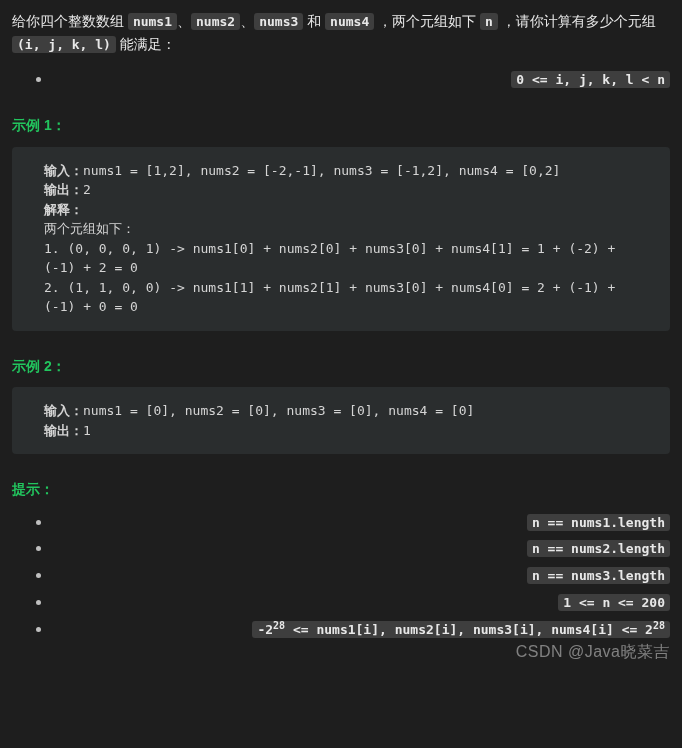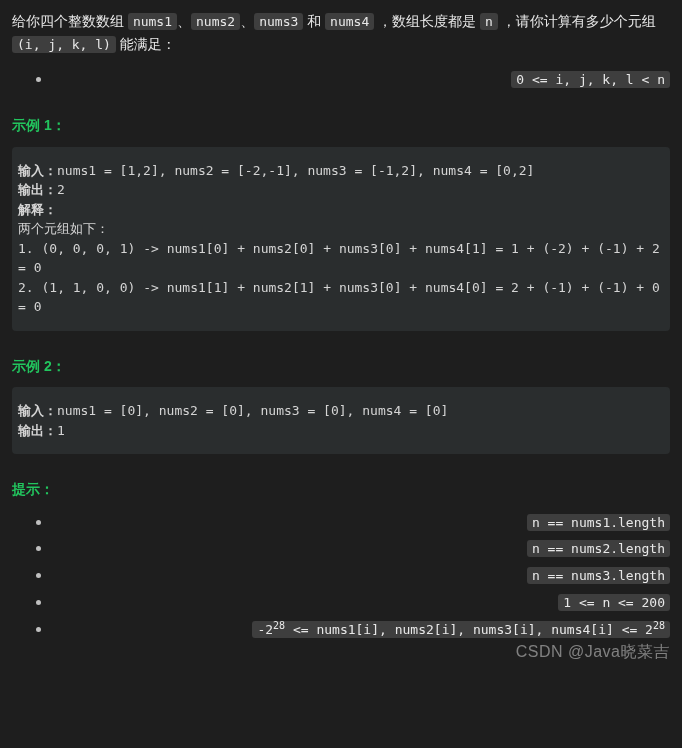--- a/index.html
+++ b/index.html
@@ -21,20 +21,21 @@
       color: #e8e8e8;
       margin-bottom: 12px;
     }
     .code-inline {
       background-color: #3e3e3e;
       color: #e8e8e8;
       padding: 1px 5px;
       border-radius: 3px;
       font-family: "Consolas", "Menlo", monospace;
       font-size: 13px;
+      font-weight: bold;
     }
     .bullet-list {
       list-style: none;
       margin: 8px 0 20px 22px;
       text-align: right;
     }
     .bullet-list li {
       position: relative;
       padding-left: 18px;
       margin: 4px 0;
@@ -50,21 +51,21 @@
       background-color: #c0c0c0;
     }
     .section-title {
       color: #22c55e;
       font-weight: bold;
       margin: 24px 0 10px 0;
       font-size: 14px;
     }
     .code-block {
       background-color: #2a2d2e;
-      padding: 14px 6px;
+      padding: 14px 32px;
       border-radius: 4px;
       font-family: "Consolas", "Menlo", monospace;
       font-size: 13px;
       color: #d4d4d4;
       white-space: pre-wrap;
       word-wrap: break-word;
       line-height: 1.5;
       margin-bottom: 10px;
     }
     .code-block .label {
@@ -84,21 +85,21 @@
       font-size: 16px;
       font-weight: 400;
       letter-spacing: 0.5px;
       pointer-events: none;
     }
   </style>
 </head>
 <body>
 
 <div class="description">
-  <span>给你四个整数数组 </span><span class="code-inline">nums1</span><span>、</span><span class="code-inline">nums2</span><span>、</span><span class="code-inline">nums3</span><span> 和 </span><span class="code-inline">nums4</span><span> ，数组长度都是 </span><span class="code-inline">n</span><span> ，请你计算有多少个元组 </span><span class="code-inline">(i, j, k, l)</span><span> 能满足：</span>
+  <span>给你四个整数数组 </span><span class="code-inline">nums1</span><span>、</span><span class="code-inline">nums2</span><span>、</span><span class="code-inline">nums3</span><span> 和 </span><span class="code-inline">nums4</span><span> ，两个元组如下 </span><span class="code-inline">n</span><span> ，请你计算有多少个元组 </span><span class="code-inline">(i, j, k, l)</span><span> 能满足：</span>
 </div>
 
 <ul class="bullet-list">
   <li><span class="code-inline">0 &lt;= i, j, k, l &lt; n</span></li>
 </ul>
 
 <div class="section-title">示例 1：</div>
 
 <div class="code-block"><span class="label">输入：</span><span>nums1 = [1,2], nums2 = [-2,-1], nums3 = [-1,2], nums4 = [0,2]</span>
 <span class="label">输出：</span><span>2</span>

